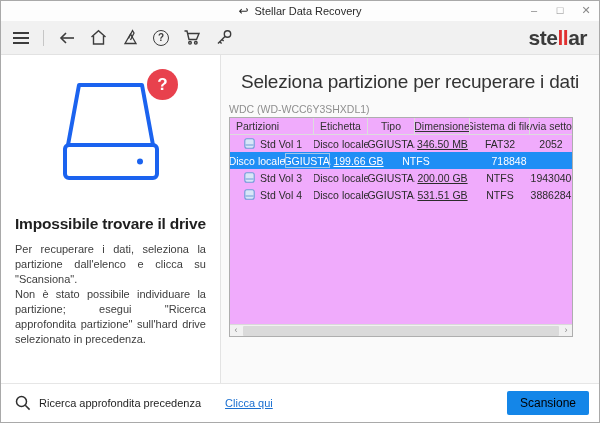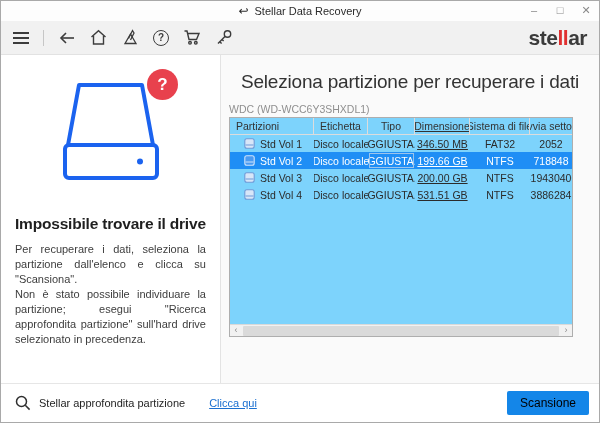--- a/index.html
+++ b/index.html
@@ -94,21 +94,21 @@
   }
   .panel-head {
     margin: 10px 0 2px 8px; width: 344px;
     display: flex; align-items: baseline; justify-content: space-between;
   }
   .panel-title { font-size: 11px; font-weight: bold; color: #1f1f1f; }
   .device-name { font-size: 10.5px; color: #8f8f8f; }
 
   .table {
     margin-left: 8px; width: 344px; height: 220px;
-    background: #7dd3fc; border: 1px solid #aeaeae;
+    background: #f0abfc; border: 1px solid #aeaeae;
     position: relative; overflow: hidden;
     font-size: 10.5px;
   }
   .thead { display: flex; height: 17px; border-bottom: 1px solid #dcdcdc; color: #333; }
   .th {
     display: flex; align-items: center; justify-content: center;
     border-right: 1px solid #dcdcdc; height: 100%;
     white-space: nowrap; overflow: hidden;
   }
   .th:last-child { border-right: none; }
@@ -271,29 +271,20 @@
             <span>Std Vol 1</span>
           </div>
           <div class="td c2">Disco locale</div>
           <div class="td c3">AGGIUSTA...</div>
           <div class="td c4">346.50 MB</div>
           <div class="td c5">FAT32</div>
           <div class="td c6">2052</div>
         </div>
 
         <div class="trow selected">
-          <div class="td c1">
-            <span class="row-icon">
-                <svg width="11" height="11" viewBox="0 0 11 11">
-                  <rect x="0.8" y="0.8" width="9.4" height="9.4" rx="2" fill="#4b9bf2" stroke="#cfe3fb" stroke-width="1.1"></rect>
-                  <line x1="1.5" y1="7" x2="9.5" y2="7" stroke="#cfe3fb" stroke-width="1"></line>
-                </svg>
-              </span>
-            <span>Std Vol 2</span>
-          </div>
           <div class="td c2">Disco locale</div>
           <div class="td c3">AGGIUSTA...</div>
           <div class="td c4">199.66 GB</div>
           <div class="td c5">NTFS</div>
           <div class="td c6">718848</div>
         </div>
 
         <div class="trow">
           <div class="td c1">
             <span class="row-icon">
@@ -338,19 +329,19 @@
   </div>
 
   <div class="footer">
     <div class="search-group">
       <span style="display:inline-flex;">
         <svg width="16" height="16" viewBox="0 0 16 16" fill="none" stroke="#2f2f2f" stroke-width="1.5">
             <circle cx="6.5" cy="6.5" r="5"></circle>
             <line x1="10.3" y1="10.3" x2="14.6" y2="14.6"></line>
           </svg>
       </span>
-      <span class="deep-search-label">Stellar approfondita partizione</span>
+      <span class="deep-search-label">Ricerca approfondita precedenza</span>
     </div>
     <span class="link">Clicca qui</span>
     <button class="scan-btn">Scansione</button>
   </div>
 
 </div>
 
 </body></html>

